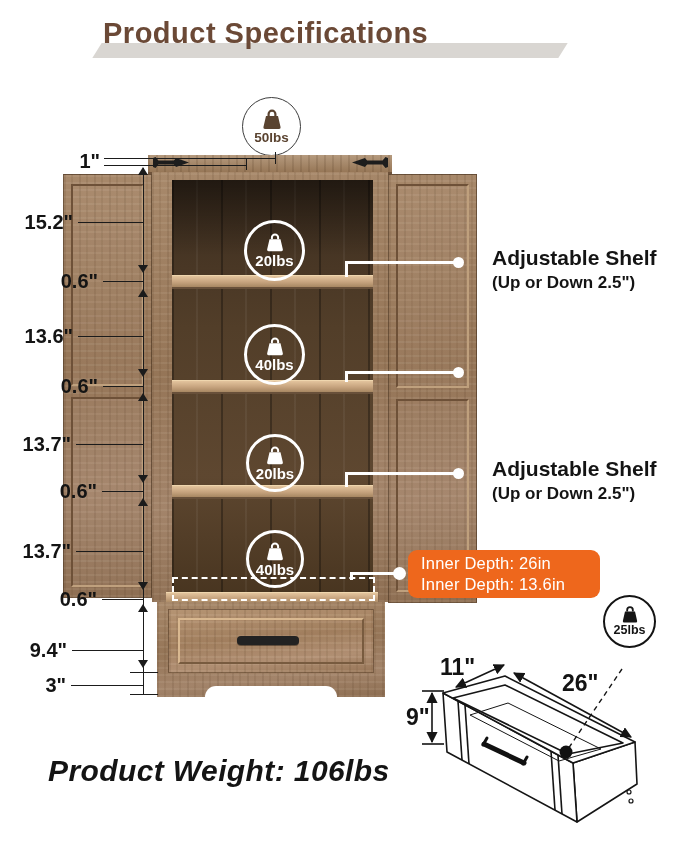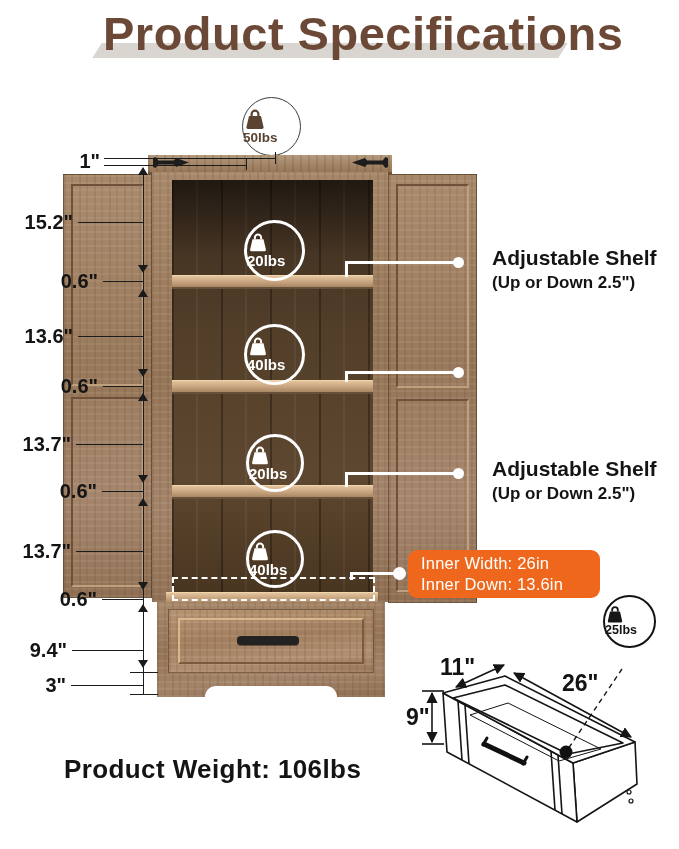--- a/index.html
+++ b/index.html
@@ -8,21 +8,21 @@
     font-family:"Liberation Sans",sans-serif;color:#141414;
   }
   .abs{position:absolute;}
 
   
   .title-shadow{
     left:97px;top:43px;width:466px;height:15px;background:#d9d6d2;
     transform:skewX(-32deg);
   }
   .page-title{
-    left:103px;top:6px;font-size:47px;font-weight:bold;color:#6b4936;
+    left:103px;top:17px;font-size:29px;font-weight:bold;color:#6b4936;
     letter-spacing:.5px;white-space:nowrap;
   }
 
   
   .wood{
     background:
       repeating-linear-gradient(90deg, rgba(74,50,28,.12) 0 2px, rgba(0,0,0,0) 2px 7px,
         rgba(104,76,48,.14) 7px 9px, rgba(0,0,0,0) 9px 15px),
       repeating-linear-gradient(0deg, rgba(255,244,226,.07) 0 2px, rgba(0,0,0,0) 2px 7px),
       linear-gradient(175deg,#a8896b,#957557 45%,#a3846a 75%,#8d6e52);
@@ -48,21 +48,21 @@
     border:2px solid;border-color:#6e5138 #bfa07d #bfa07d #6e5138;
     background:rgba(255,240,220,.04);
   }
   .drawer-inner{
     position:absolute;left:9px;right:9px;top:8px;bottom:8px;
     border:2px solid;border-color:#c9aa85 #6f543a #6f543a #c9aa85;
   }
 
   
   .badge{
-    border-radius:50%;display:flex;flex-direction:column;
+    border-radius:50%;display:flex;flex-direction:column;align-items:center;
     justify-content:center;gap:1px;font-weight:bold;line-height:1;
   }
   .badge-solid{background:#fff;border:1.5px solid #3d3d3d;color:#5a4330;font-size:13.5px;}
   .badge-ghost{background:transparent;border:3px solid #fff;color:#fff;font-size:15px;}
   .badge-line{background:#fff;border:2.5px solid #141414;color:#141414;font-size:12.5px;}
   .wicon{display:block;}
   .ic-brown{color:#5a4330}.ic-white{color:#fff}.ic-black{color:#161616}
 
   
   .dim-label{font-size:20px;font-weight:bold;width:70px;text-align:right;line-height:22px;}
@@ -78,21 +78,21 @@
   .co-sub{font-size:17px;font-weight:bold;white-space:nowrap;}
 
   .inner-size{
     left:408px;top:550px;width:192px;height:48px;border-radius:9px;background:#ee671c;
     color:#fff;font-size:16.5px;line-height:21px;padding:3px 0 0 13px;box-sizing:border-box;
     letter-spacing:.2px;
   }
 
   .dashed-box{border:2px dashed #fff;}
 
-  .footer-text{left:64px;top:754px;font-size:26px;font-weight:bold;letter-spacing:.4px;}
+  .footer-text{left:48px;top:754px;font-size:30px;font-weight:bold;letter-spacing:.4px;font-style:italic;}
 
   .bracket{
     width:36px;height:11px;background:#1d1d1d;
     clip-path:polygon(0 10%,7% 0,15% 32%,58% 32%,64% 8%,100% 50%,64% 92%,58% 68%,15% 68%,7% 100%,0 90%);
   }
 </style>
 </head>
 <body>
 
 <div id="canvas">
@@ -224,22 +224,22 @@
   <div class="abs wline" style="left:345px;top:472px;width:3px;height:15px;"></div>
   <div class="abs wline" style="left:345px;top:472px;width:112px;height:3px;"></div>
   <div class="abs wdot" style="left:453px;top:468px;width:11px;height:11px;"></div>
   <div class="abs co-title" style="left:492px;top:457px;">Adjustable Shelf</div>
   <div class="abs co-sub" style="left:492px;top:484px;">(Up or Down 2.5")</div>
 
   <div class="abs wline" style="left:350px;top:572px;width:3px;height:8px;"></div>
   <div class="abs wline" style="left:350px;top:572px;width:48px;height:3px;"></div>
   <div class="abs wdot" style="left:393px;top:567px;width:13px;height:13px;"></div>
   <div class="abs inner-size">
-    <div>Inner Width: 26in</div>
-    <div>Inner Down: 13.6in</div>
+    <div>Inner Depth: 26in</div>
+    <div>Inner Depth: 13.6in</div>
   </div>
 
   <div class="abs badge badge-line" style="left:603px;top:595px;width:49px;height:49px;">
     <svg class="wicon ic-black" width="20" height="17" viewBox="0 0 24 20">
         <path d="M8.6 6.5 V4.6 a3.4 3.4 0 0 1 6.8 0 V6.5" fill="none" stroke="currentColor" stroke-width="2.2"></path>
         <path d="M6 6.5 h12 l2.6 11.2 a1.6 1.6 0 0 1 -1.6 1.8 H5 a1.6 1.6 0 0 1 -1.6 -1.8 Z" fill="currentColor"></path>
       </svg>
     <span>25lbs</span>
   </div>
 

